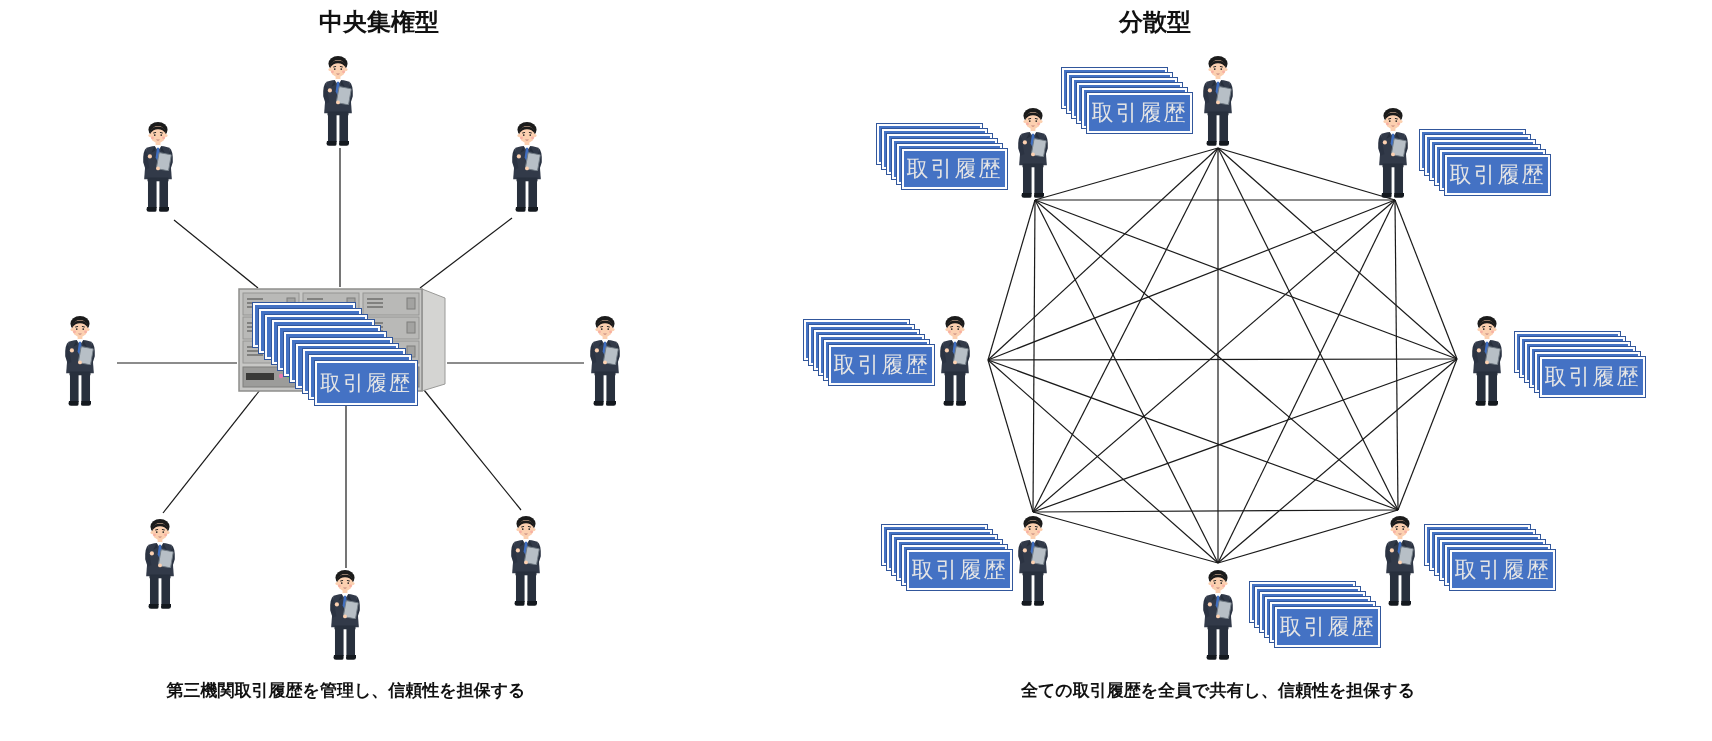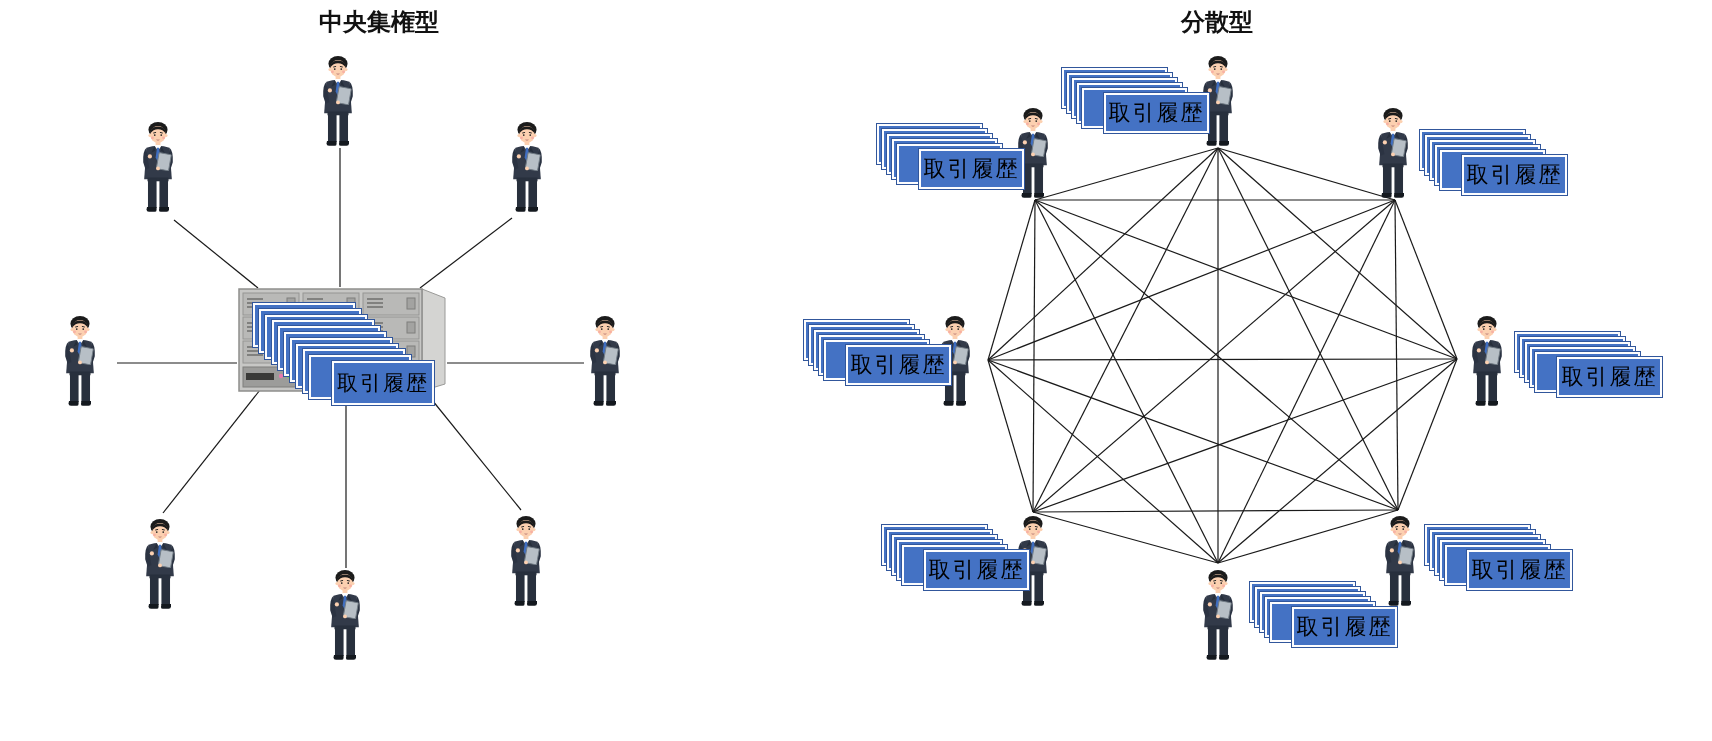--- a/index.html
+++ b/index.html
@@ -5,21 +5,21 @@
   html,body{margin:0;padding:0;background:#fff;}
   .canvas{position:relative;width:1712px;height:741px;background:#ffffff;overflow:hidden;
           font-family:"Liberation Sans",sans-serif;}
   #lines{position:absolute;left:0;top:0;z-index:1;}
   #server{position:absolute;left:237px;top:285px;width:211px;height:110px;z-index:2;}
   .person{position:absolute;width:42px;height:96px;z-index:3;}
   .stack{position:absolute;z-index:4;}
   .card{position:absolute;background:#4472C4;border:2px solid #fdfdfe;
         box-shadow:0 0 0 1px #31569b;box-sizing:border-box;}
   .card.front{display:flex;align-items:center;justify-content:center;
-        color:#000000;letter-spacing:2px;font-size:22px;margin-left:17px;}
+        color:#e5e5e5;letter-spacing:2px;font-size:22px;}
   .title{position:absolute;transform:translateX(-50%);font-weight:bold;font-size:24px;
         color:#111;white-space:nowrap;z-index:5;}
   .caption{position:absolute;transform:translateX(-50%);font-weight:bold;font-size:17px;
         color:#111;white-space:nowrap;z-index:5;}
 </style>
 </head>
 <body>
 
 <div class="canvas">
   <svg id="lines" width="1712" height="741">
@@ -55,21 +55,21 @@
       <line x1="1398" y1="510" x2="1035" y2="200" stroke="#1a1a1a" stroke-width="1.2"></line>
       <line x1="1218" y1="563" x2="1033" y2="512" stroke="#1a1a1a" stroke-width="1.2"></line>
       <line x1="1218" y1="563" x2="988" y2="360" stroke="#1a1a1a" stroke-width="1.2"></line>
       <line x1="1218" y1="563" x2="1035" y2="200" stroke="#1a1a1a" stroke-width="1.2"></line>
       <line x1="1033" y1="512" x2="988" y2="360" stroke="#1a1a1a" stroke-width="1.2"></line>
       <line x1="1033" y1="512" x2="1035" y2="200" stroke="#1a1a1a" stroke-width="1.2"></line>
       <line x1="988" y1="360" x2="1035" y2="200" stroke="#1a1a1a" stroke-width="1.2"></line>
     </svg>
 
   <div class="title" style="left:379px;top:6px;">中央集権型</div>
-  <div class="title" style="left:1217px;top:6px;text-align:center;">分散型</div>
+  <div class="title" style="left:1155px;top:6px;text-align:center;">分散型</div>
 
   <div id="server">
     <svg viewBox="0 0 211 110" width="211" height="110">
       <polygon points="185,4 208,13 208,99 185,106" fill="#d4d4d2" stroke="#9a9a98" stroke-width="1"></polygon>
       <rect x="2" y="4" width="183" height="102" fill="#c7c7c5" stroke="#8e8e8c" stroke-width="1.5"></rect>
       <g>
 
         <g id="srv-units">
             <rect x="6" y="8" width="56" height="22" fill="#b9b9b7" stroke="#969694"></rect>
             <line x1="10" y1="14" x2="26" y2="14" stroke="#6f6f6d" stroke-width="1.5"></line>
@@ -738,13 +738,15 @@
         <div class="card" style="left: 37.2px; top: 34.8px; width: 102px; height: 44px; background: rgb(68, 114, 196);"></div>
         <div class="card" style="left: 43.4px; top: 40.6px; width: 102px; height: 44px; background: rgb(68, 114, 196);"></div>
         <div class="card" style="left: 49.6px; top: 46.4px; width: 102px; height: 44px; background: rgb(68, 114, 196);"></div>
         <div class="card" style="left: 55.8px; top: 52.2px; width: 102px; height: 44px; background: rgb(68, 114, 196);"></div>
         <div class="card front" style="left: 62px; top: 58px; width: 102px; height: 44px; background: rgb(68, 114, 196); font-size: 21px;">
           <span>取引履歴</span>
         </div>
       </div>
     </div>
 
+  <div class="caption" style="left:346px;top:679px;">第三機関取引履歴を管理し、信頼性を担保する</div>
+  <div class="caption" style="left:1218px;top:679px;">全ての取引履歴を全員で共有し、信頼性を担保する</div>
 </div>
 
 </body></html>

